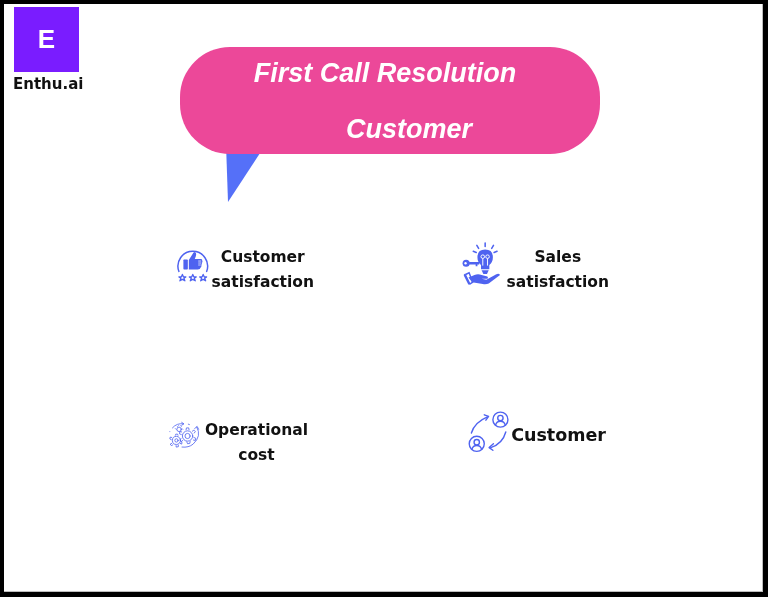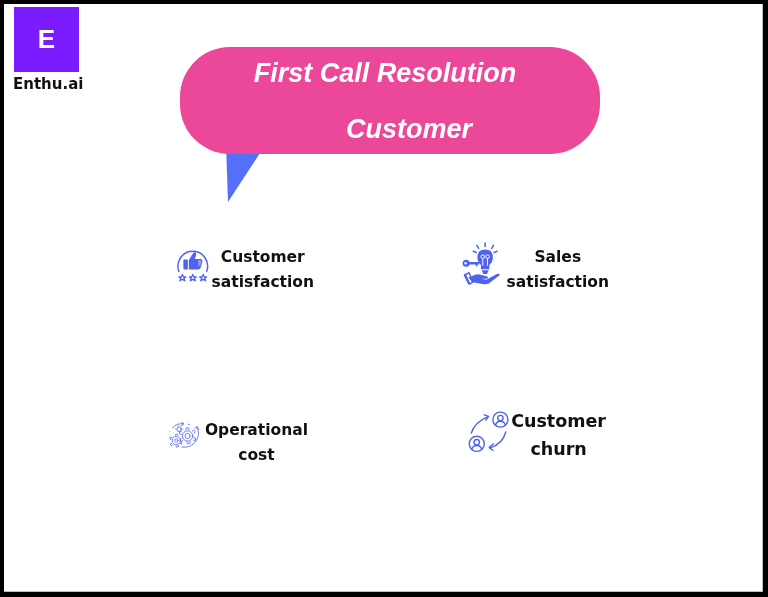--- a/index.html
+++ b/index.html
@@ -171,17 +171,16 @@
         <circle cx="20" cy="59" r="5"></circle>
         <path d="M11,72 Q13,65 20,65 Q27,65 29,72"></path>
         <path d="M10,42 Q16,22 40,12"></path>
         <path d="M34,8 L42,11 L37,18"></path>
         <path d="M74,40 Q68,62 46,69"></path>
         <path d="M51,62 L43,69 L50,74"></path>
       </g>
     </svg>
     <div class="item-label big" style="margin-top:6px;">
       <div>Customer</div>
-      <div>churn</div>
     </div>
   </div>
 
 </div>
 
 </body></html>

